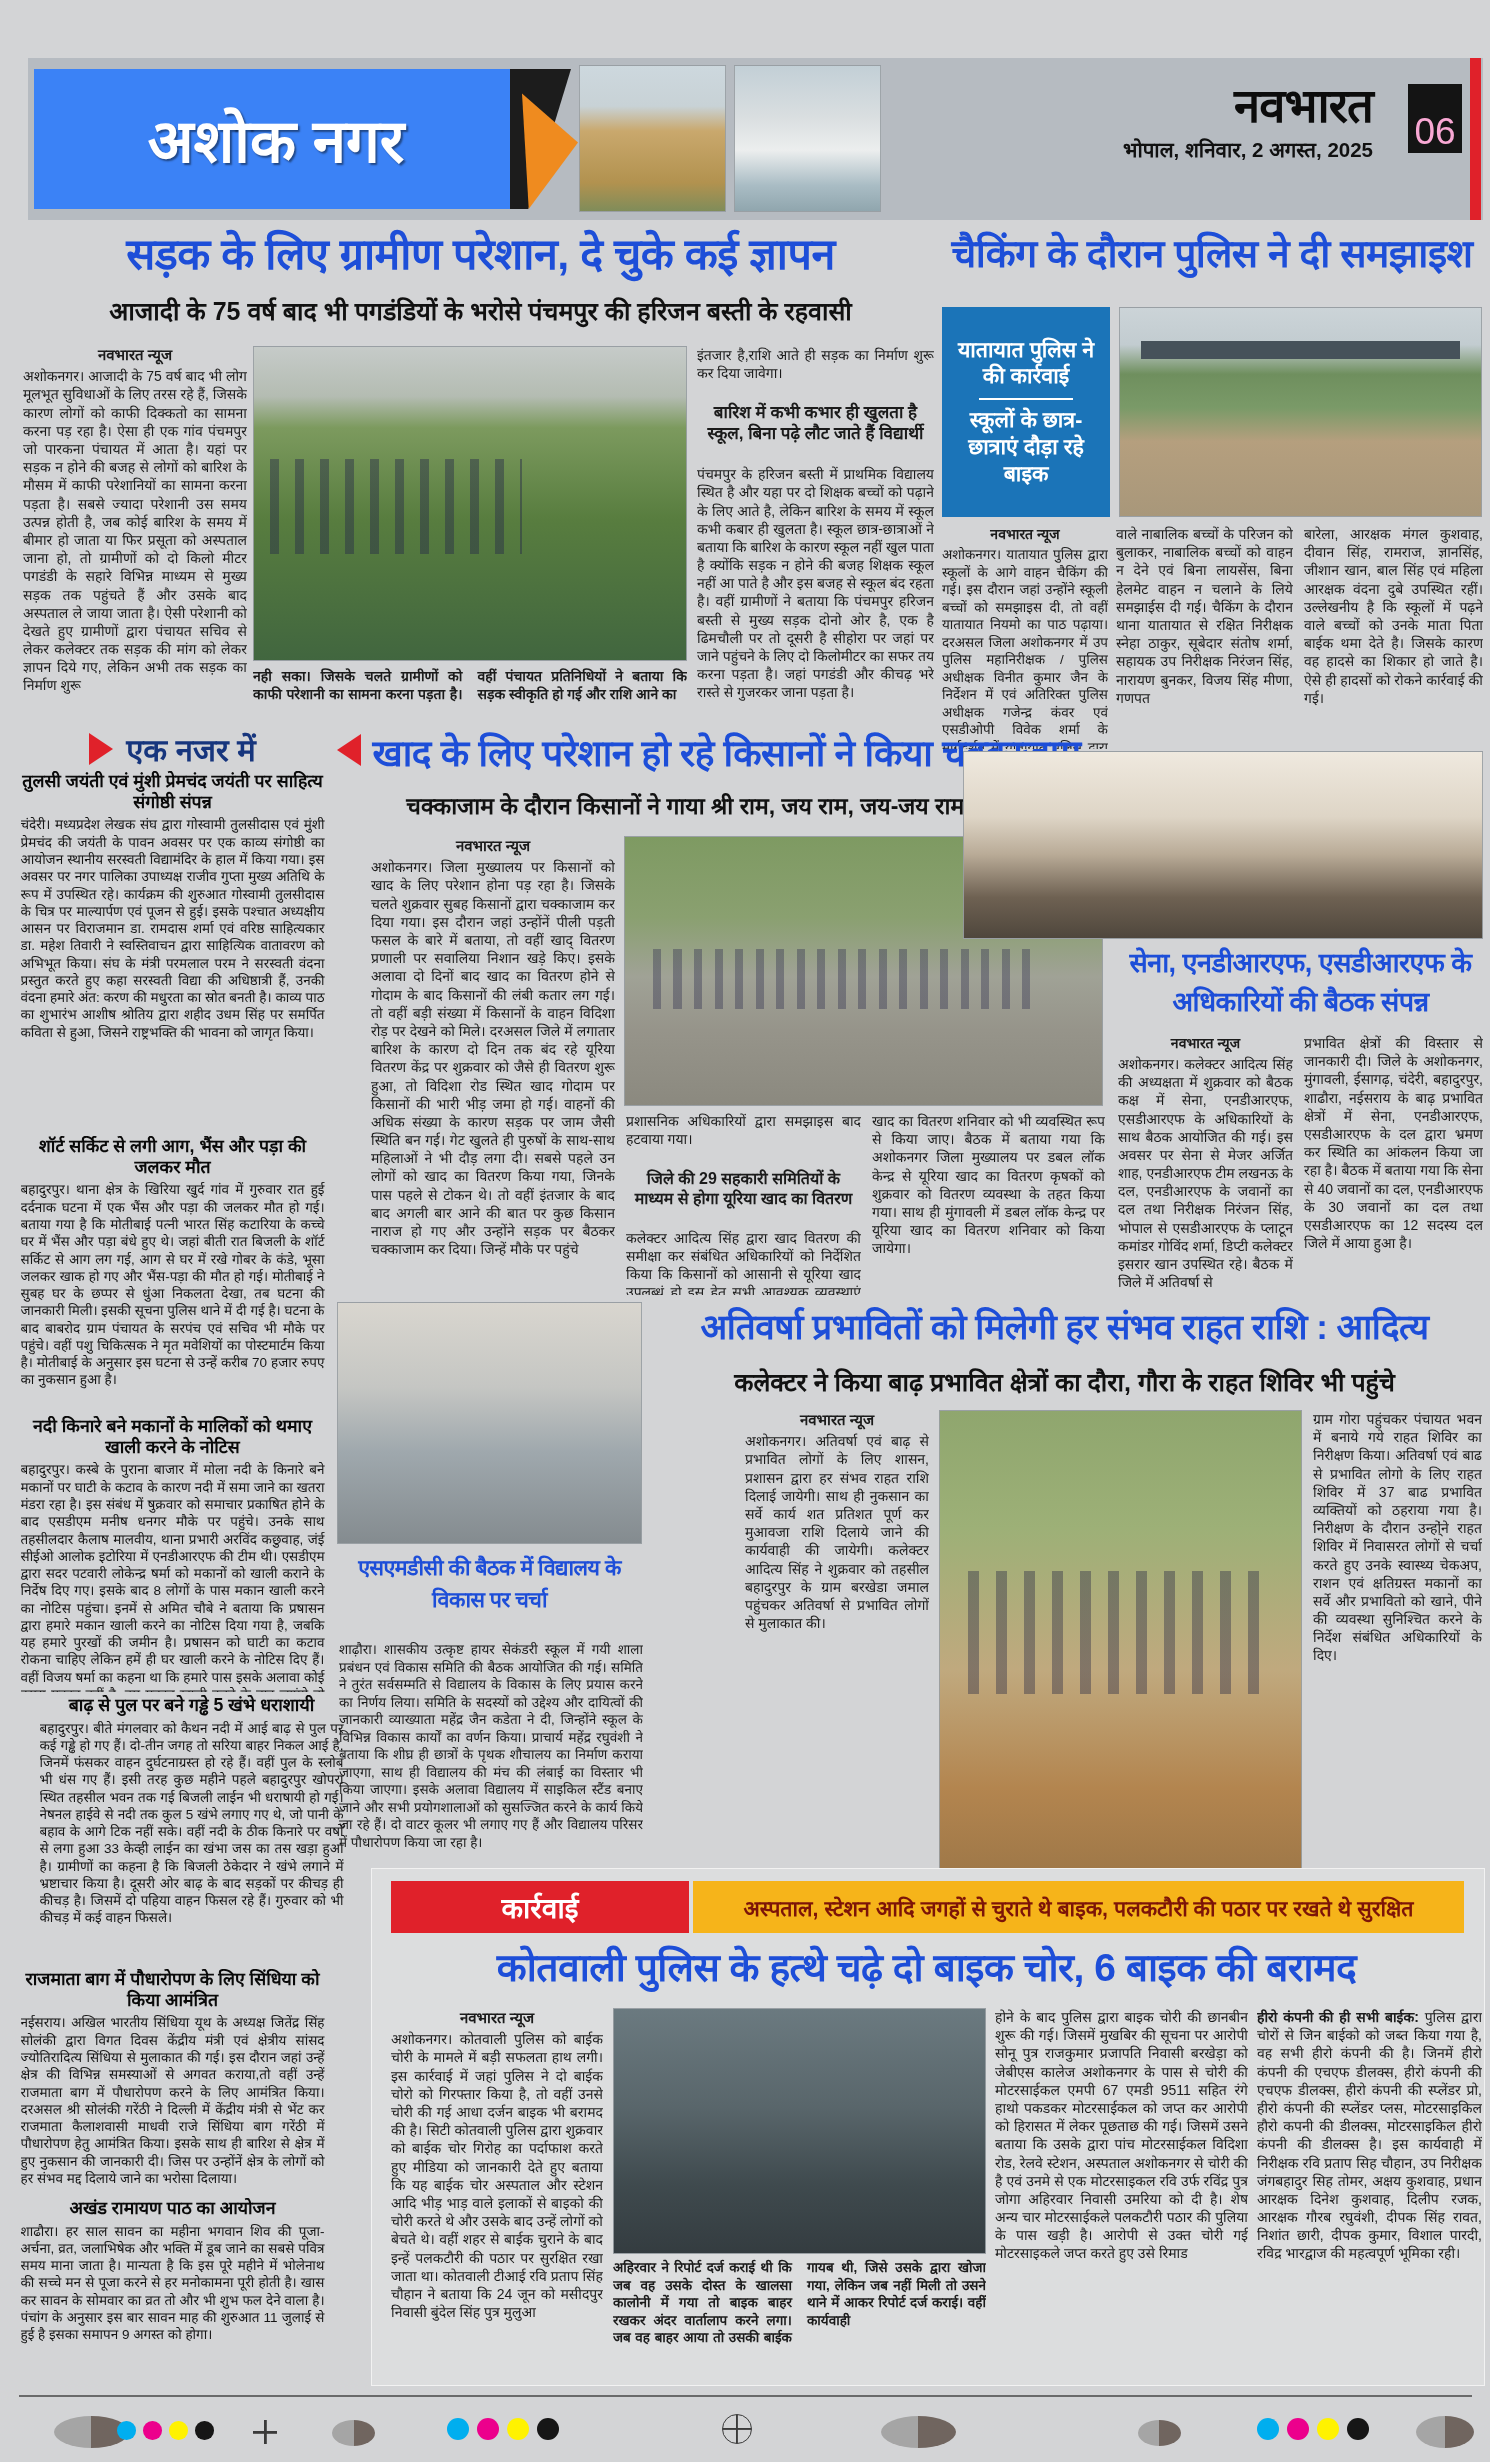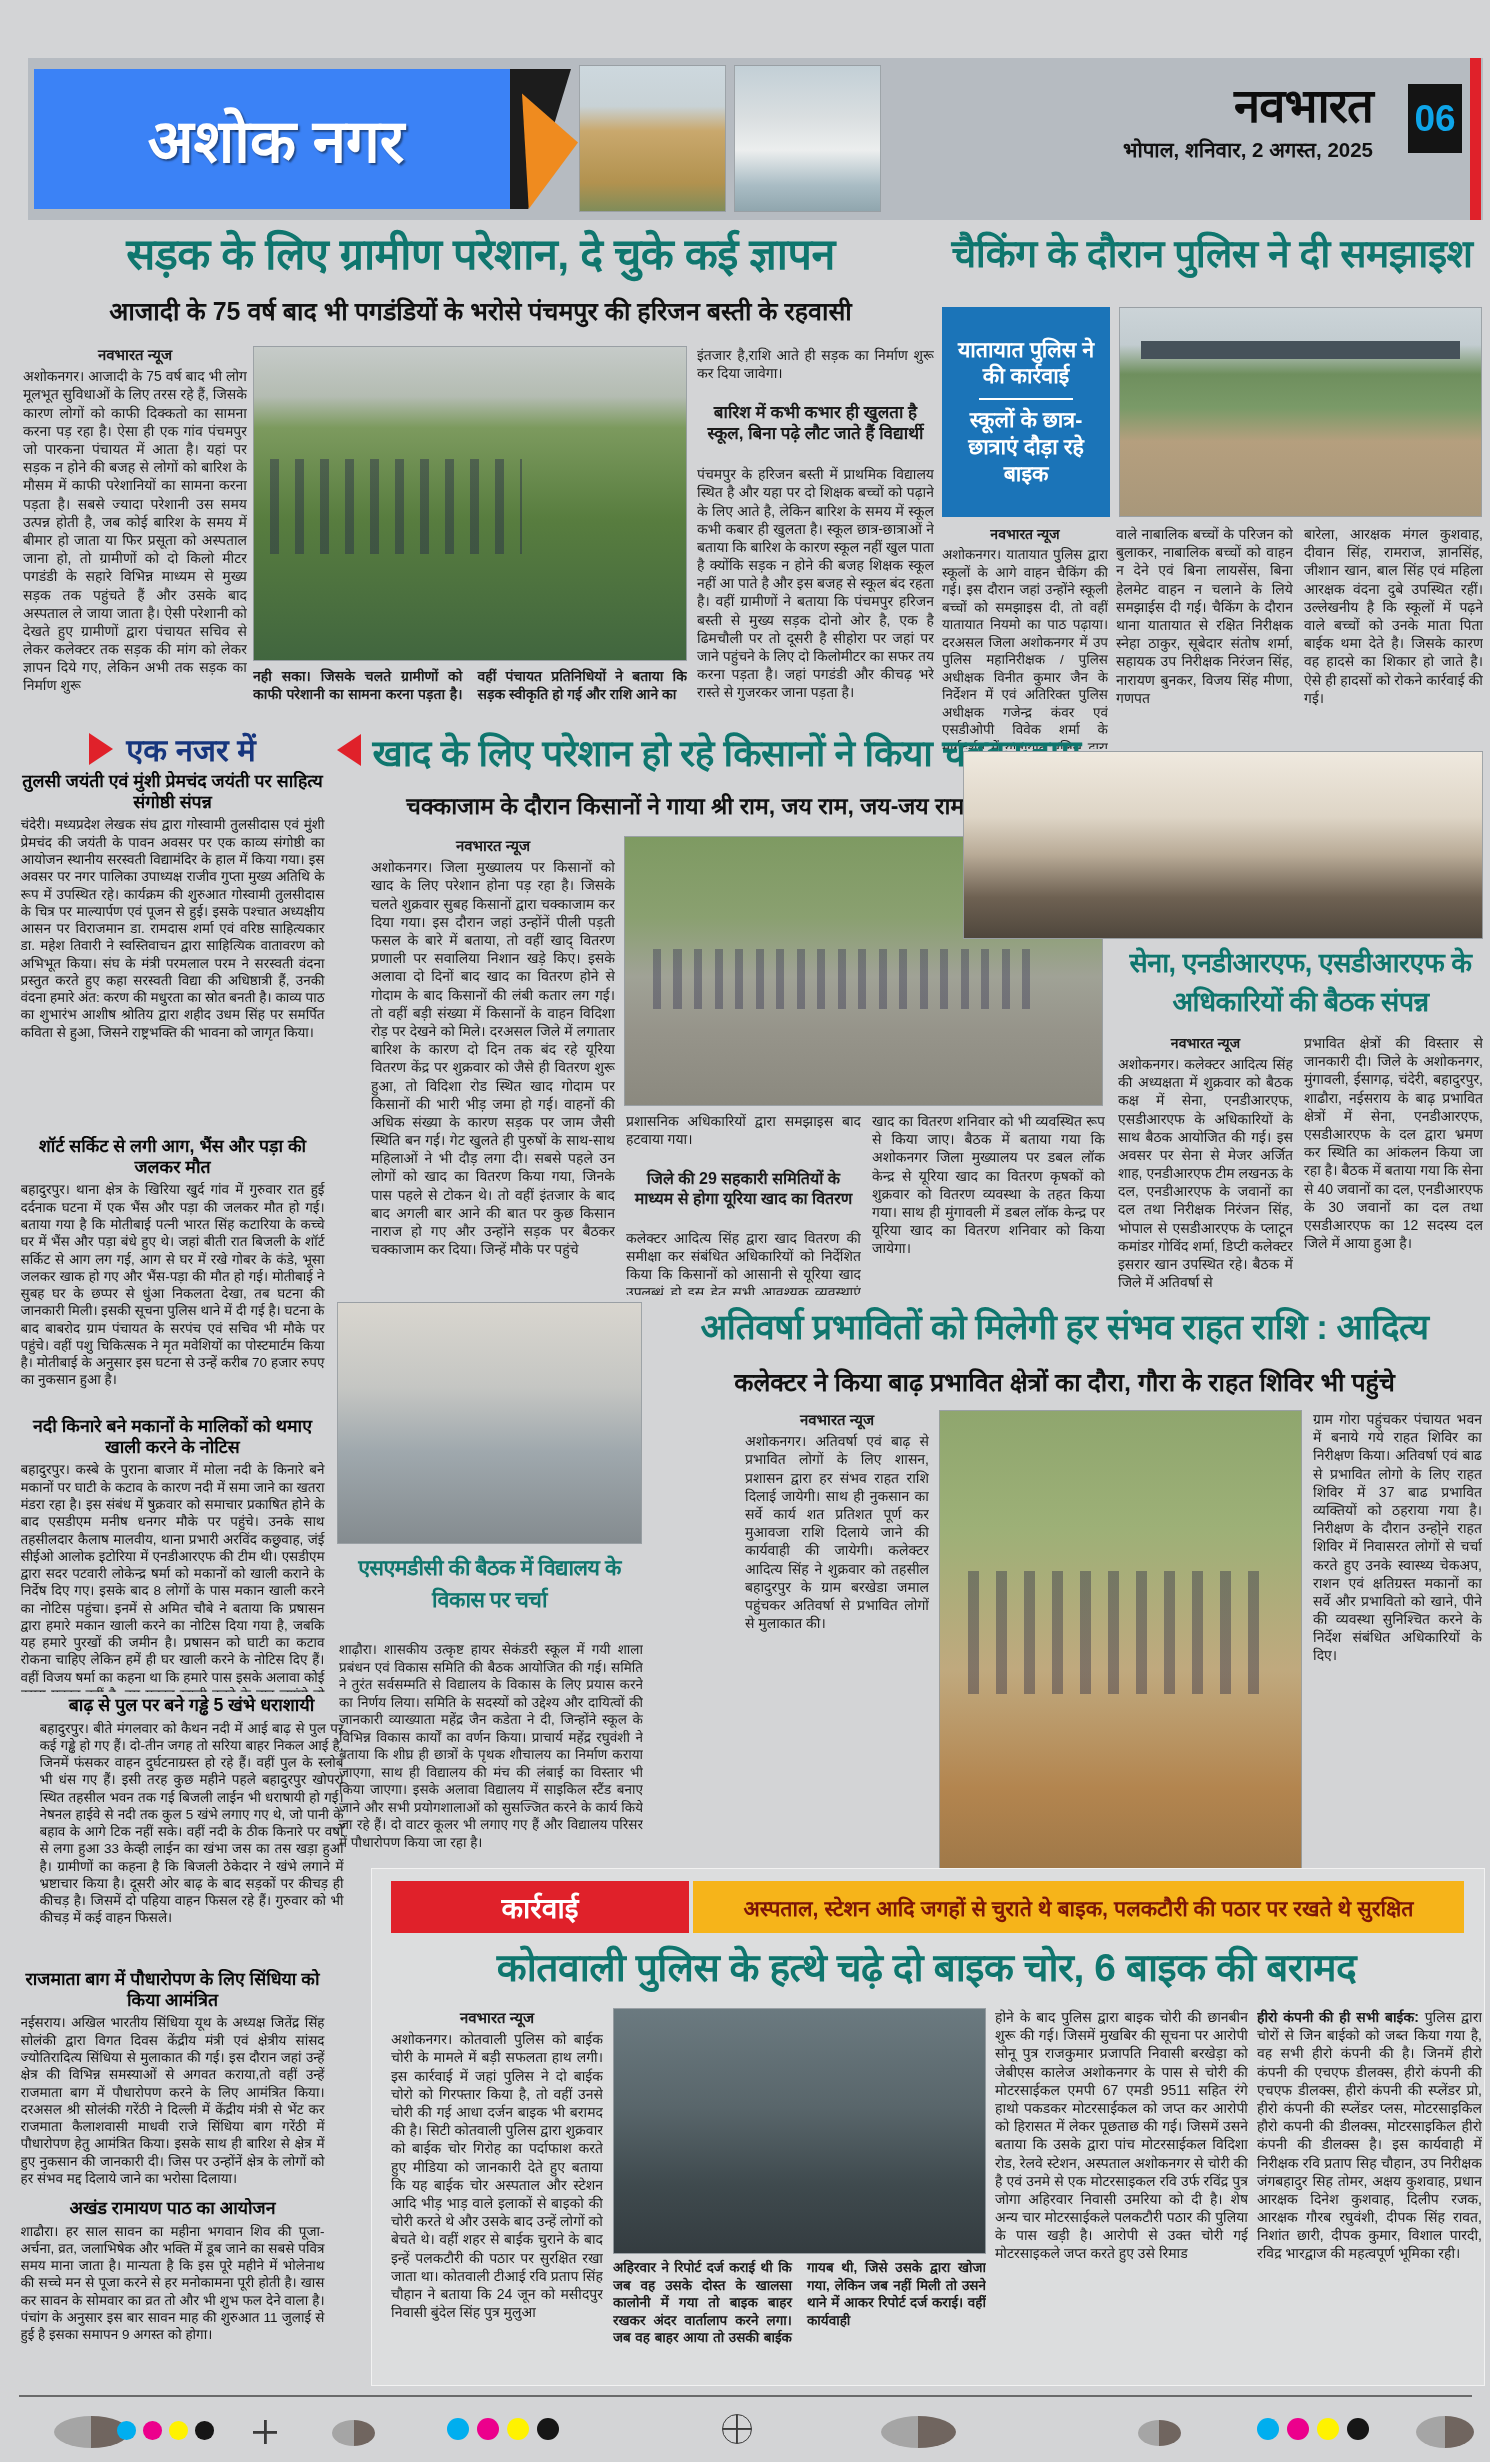--- a/index.html
+++ b/index.html
@@ -1,20 +1,20 @@
 <!DOCTYPE html>
 <html style="font-size:15px"><head>
 <meta charset="utf-8">
 <style>
   html,body{margin:0;padding:0;background:#c7c8ca;}
   .page{position:relative;width:1490px;height:2462px;background:#d3d4d6;
         font-family:"Liberation Sans",sans-serif;color:#151515;overflow:hidden;}
   .abs{position:absolute;}
   .photo{position:absolute;box-shadow:inset 0 0 0 0.9px #999fa4;}
-  .hl{position:absolute;font-weight:800;text-align:center;white-space:nowrap;overflow:hidden;color:#0f766e;letter-spacing:-0.5px;}
+  .hl{position:absolute;font-weight:800;text-align:center;white-space:nowrap;overflow:hidden;color:#1d4ed8;letter-spacing:-0.5px;}
   .sub{position:absolute;font-weight:700;text-align:center;white-space:nowrap;overflow:hidden;color:#111;}
   .col{position:absolute;text-align:justify;overflow:hidden;font-size:14px;line-height:1.30;color:#1b1b1b;}
   .byline{display:block;text-align:center;font-weight:800;font-size:15px;margin-bottom:2.8px;}
   .inner-sub{display:block;text-align:center;font-weight:800;font-size:17px;line-height:1.2;margin:21px 0;}
   .two-col{column-count:2;column-gap:15px;font-weight:bold;}
   .brief{position:absolute;left:20.5px;width:304px;overflow:hidden;}
   .brief-title{font-weight:800;text-align:center;font-size:17.7px;line-height:1.18;margin-bottom:3.7px;color:#0a0a0a;}
   .brief-body{text-align:justify;font-size:13.5px;line-height:1.28;}
   .arrow-r{width:0;height:0;border-top:16px solid transparent;border-bottom:16px solid transparent;border-left:24px solid #e0212a;}
   .arrow-l{width:0;height:0;border-top:16px solid transparent;border-bottom:16px solid transparent;border-right:24px solid #e0212a;}
@@ -60,21 +60,21 @@
     <span style="color:#fff;font-size:60px;font-weight:800;text-shadow:1.9px 1.9px 1.9px rgba(0,0,0,.45);white-space:nowrap;">अशोक नगर</span>
   </div>
   <div class="abs" style="left:510px;top:69px;width:61px;height:140px;background:#1c1c1c;clip-path:polygon(0 0,100% 0,30% 100%,0 100%);"></div>
   <div class="abs" style="left:522px;top:86px;width:56px;height:123px;background:#ef8b1f;clip-path:polygon(0 6%,100% 46%,12% 100%);"></div>
   <div class="photo photo-temple1" style="left:579px;top:65px;width:147px;height:147px;"></div>
   <div class="photo photo-temple2" style="left:734px;top:65px;width:147px;height:147px;"></div>
   <div class="abs" style="left:1014px;top:82px;width:359px;text-align:right;">
     <div style="font-size:47px;font-weight:800;line-height:1;color:#0c0c0c;letter-spacing:-0.9px;">नवभारत</div>
     <div style="font-size:20.5px;font-weight:700;margin-top:5.6px;color:#111;">भोपाल, शनिवार, 2 अगस्त, 2025</div>
   </div>
-  <div class="abs" style="left:1408px;top:84px;width:54px;height:69px;background:#141414;color:#0ea5e9;display:flex;align-items:center;justify-content:center;font-size:37px;font-weight:700;">
+  <div class="abs" style="left:1408px;top:84px;width:54px;height:69px;background:#141414;color:#f9a8d4;display:flex;align-items:flex-end;justify-content:center;font-size:37px;font-weight:400;">
     <span>06</span>
   </div>
   <div class="abs" style="left:1470px;top:58px;width:11.2px;height:162px;background:#e0212a;"></div>
 
   <div class="hl" style="left:20.5px;top:224px;width:920px;height:67px;font-size:43px;line-height:1.4;">सड़क के लिए ग्रामीण परेशान, दे चुके कई ज्ञापन</div>
   <div class="sub" style="left:20.5px;top:294px;width:920px;height:39px;font-size:25px;line-height:1.4;">आजादी के 75 वर्ष बाद भी पगडंडियों के भरोसे पंचमपुर की हरिजन बस्ती के रहवासी</div>
   <div class="col" style="left:23px;top:345px;width:224px;height:382px;">
     <span class="byline">नवभारत न्यूज</span>
     <span>अशोकनगर। आजादी के 75 वर्ष बाद भी लोग मूलभूत सुविधाओं के लिए तरस रहे हैं, जिसके कारण लोगों को काफी दिक्कतो का सामना करना पड़ रहा है। ऐसा ही एक गांव पंचमपुर जो पारकना पंचायत में आता है। यहां पर सड़क न होने की बजह से लोगों को बारिश के मौसम में काफी परेशानियों का सामना करना पड़ता है। सबसे ज्यादा परेशानी उस समय उत्पन्न होती है, जब कोई बारिश के समय में बीमार हो जाता या फिर प्रसूता को अस्पताल जाना हो, तो ग्रामीणों को दो किलो मीटर पगडंडी के सहारे विभिन्न माध्यम से मुख्य सड़क तक पहुंचते हैं और उसके बाद अस्पताल ले जाया जाता है। ऐसी परेशानी को देखते हुए ग्रामीणों द्वारा पंचायत सचिव से लेकर कलेक्टर तक सड़क की मांग को लेकर ज्ञापन दिये गए, लेकिन अभी तक सड़क का निर्माण शुरू</span>
   </div>

